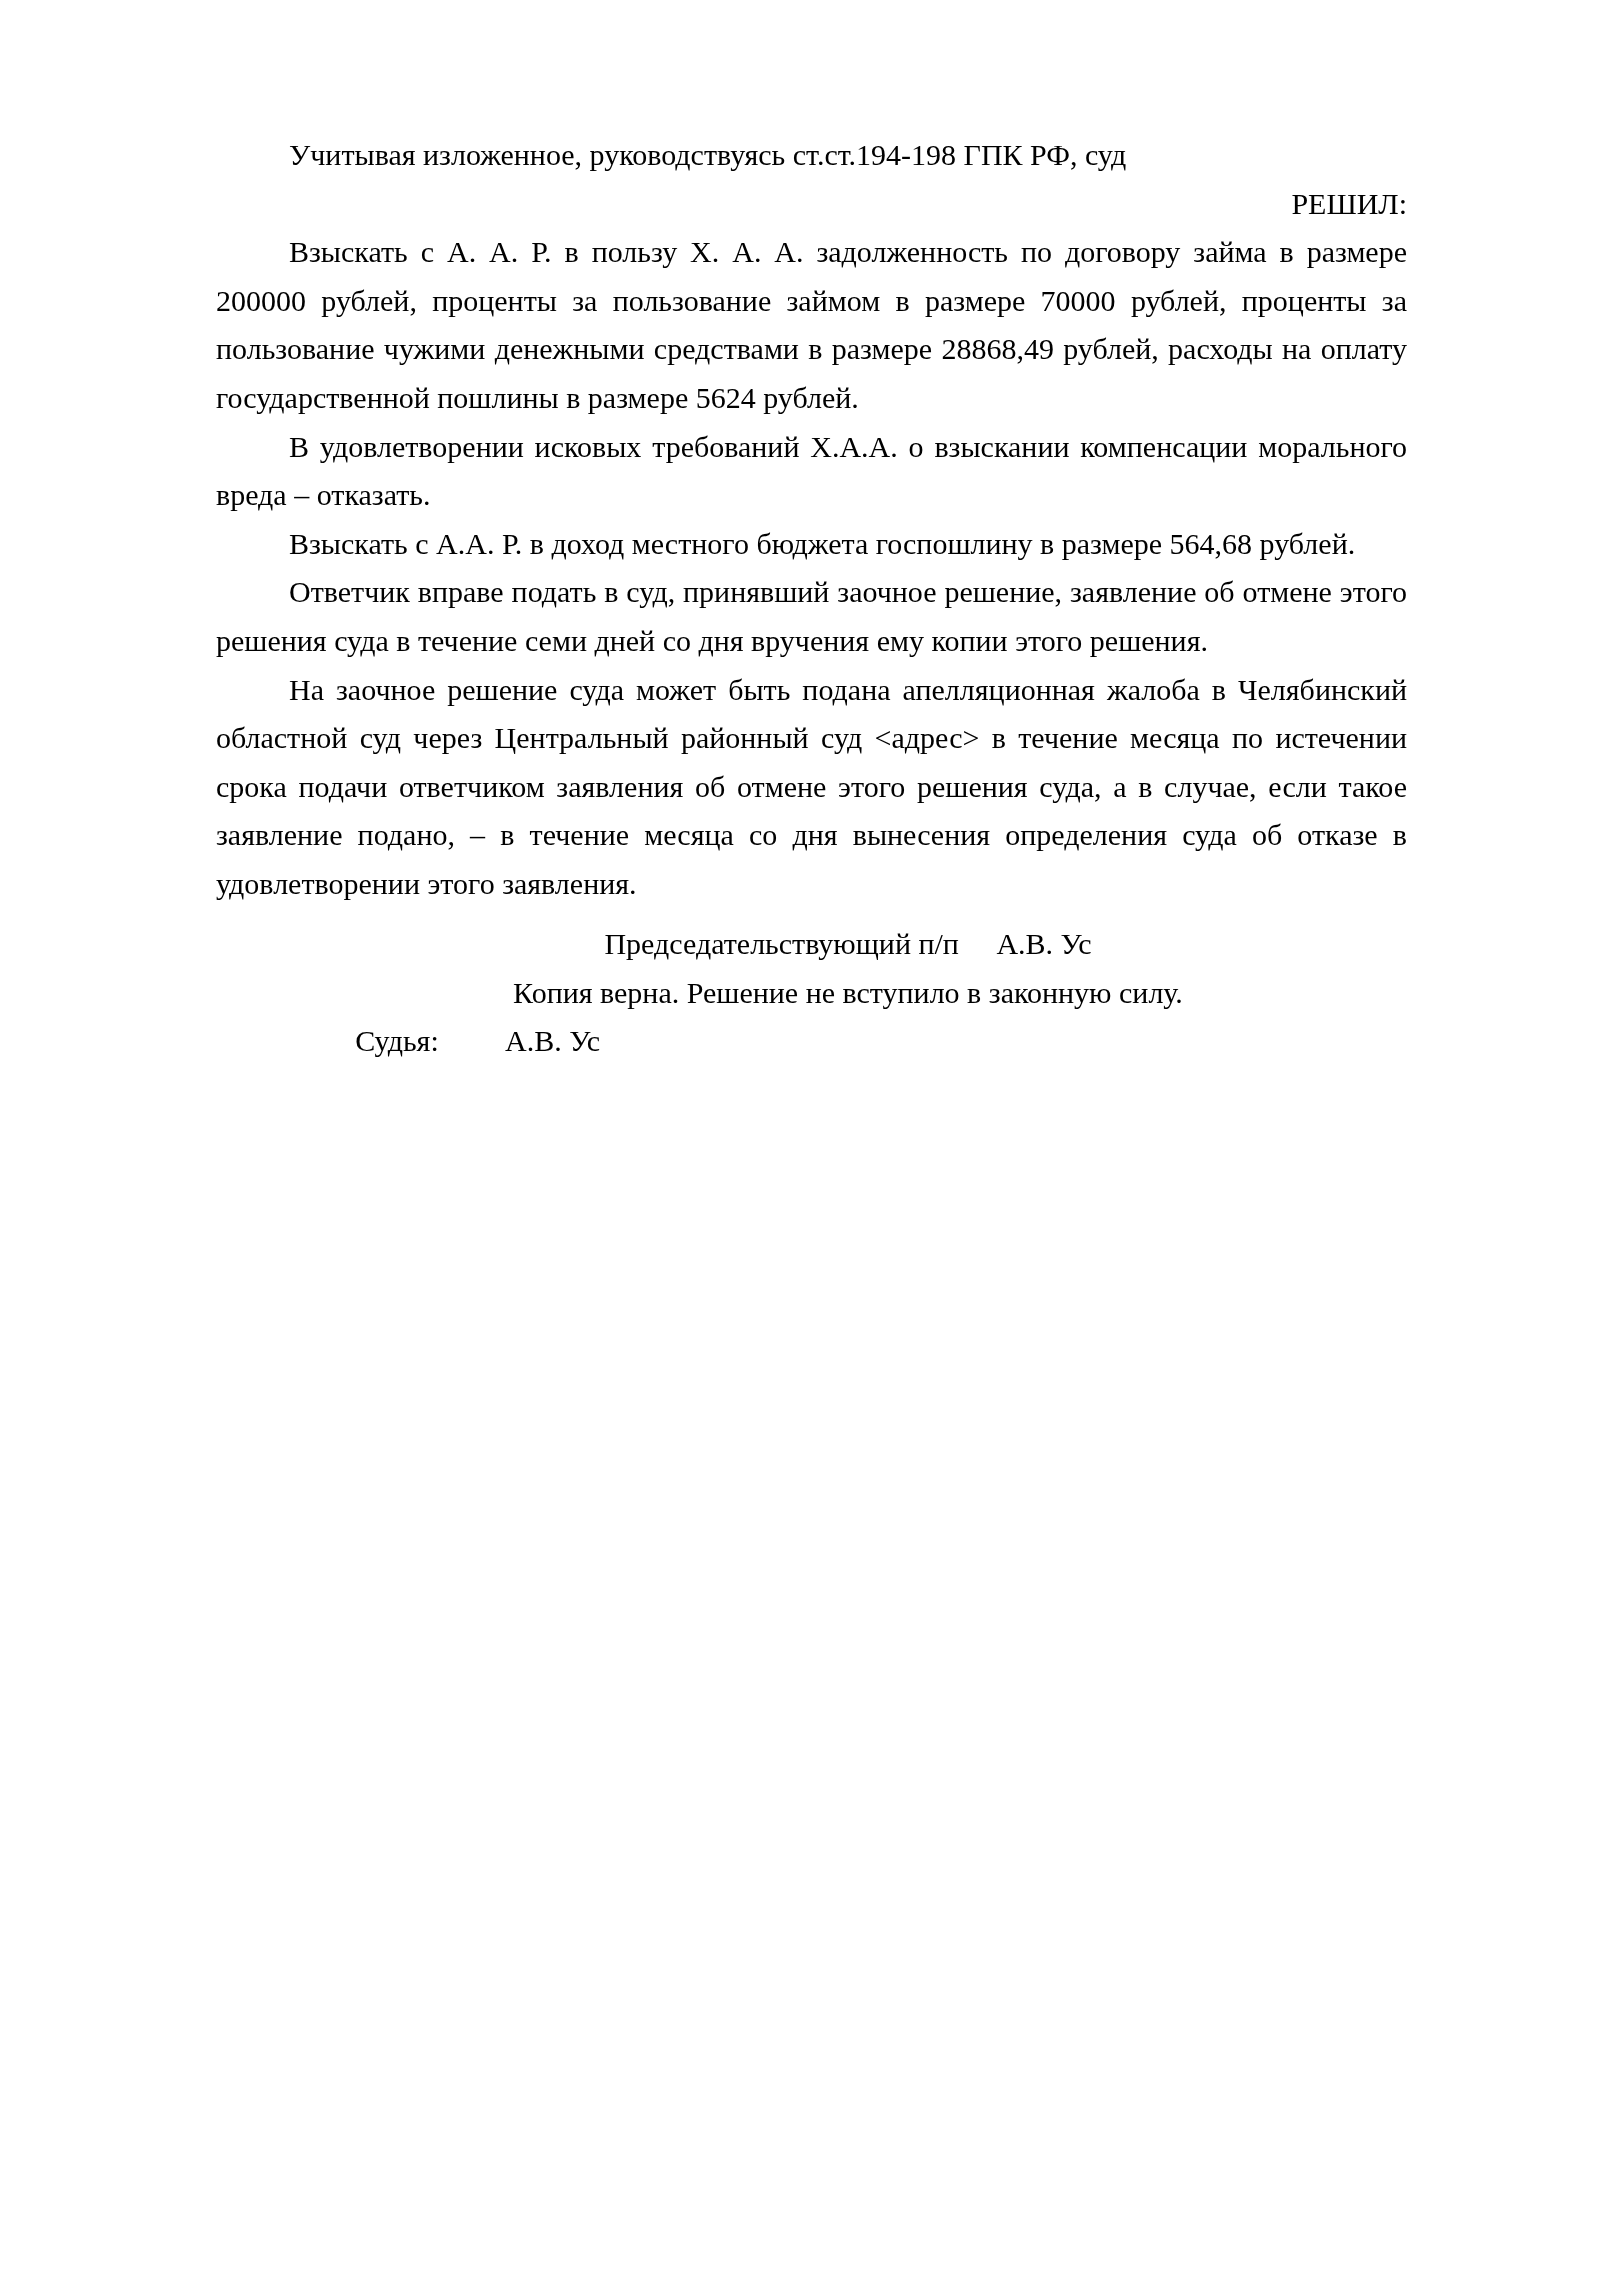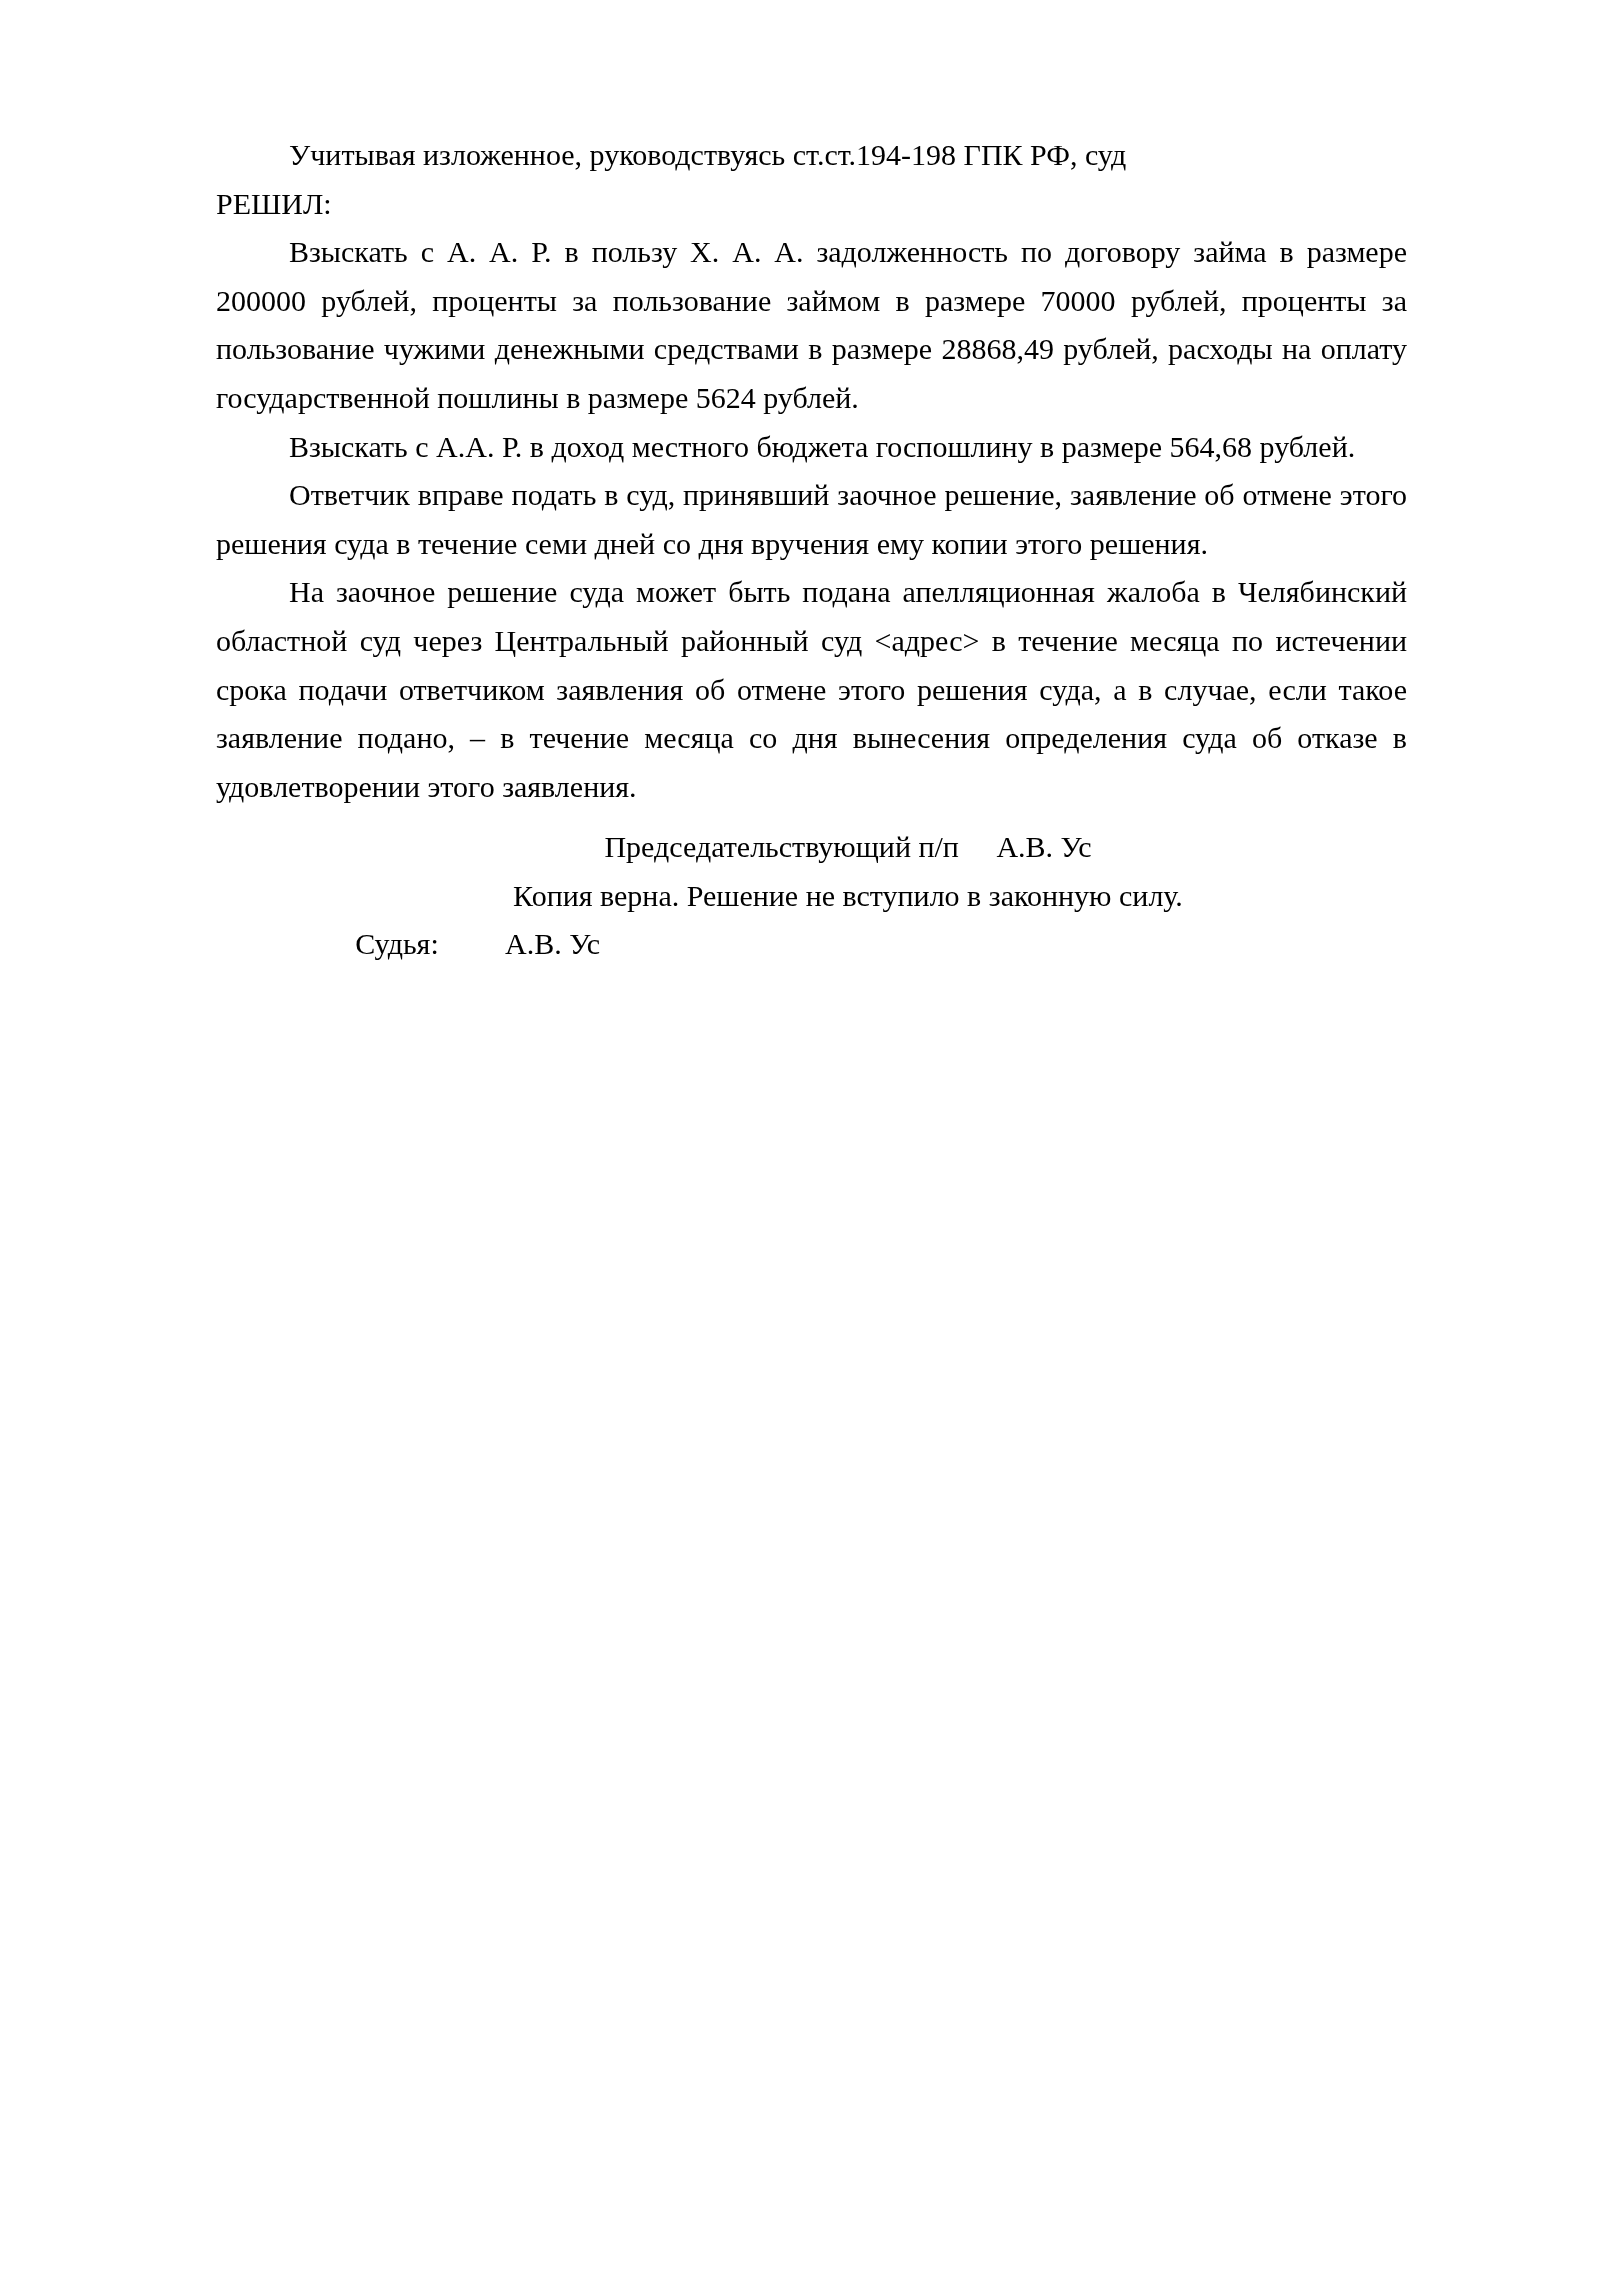--- a/index.html
+++ b/index.html
@@ -22,21 +22,21 @@
     line-height: 1.62;
     text-align: justify;
     text-justify: inter-word;
   }
   .para {
     margin: 0 0 0 0;
     text-indent: 73px;
     text-align: justify;
   }
   .para.center {
-    text-align: left;
+    text-align: right;
     text-indent: 0;
   }
   .para.left {
     text-align: left;
     text-indent: 73px;
   }
   .sign-block {
     margin-top: 11.8px;
   }
   .sign-line {
@@ -63,20 +63,21 @@
 
 <div class="page">
   <div class="doc-body">
 
     <p class="para left">Учитывая изложенное, руководствуясь ст.ст.194-198 ГПК РФ, суд</p>
 
     <p class="para center">РЕШИЛ:</p>
 
     <p class="para">Взыскать с А. А. Р. в пользу Х. А. А. задолженность по договору займа в размере 200000 рублей, проценты за пользование займом в размере 70000 рублей, проценты за пользование чужими денежными средствами в размере 28868,49 рублей, расходы на оплату государственной пошлины в размере 5624 рублей.</p>
 
+    <p class="para">В удовлетворении исковых требований Х.А.А. о взыскании компенсации морального вреда – отказать.</p>
 
     <p class="para">Взыскать с А.А. Р. в доход местного бюджета госпошлину в размере 564,68 рублей.</p>
 
     <p class="para">Ответчик вправе подать в суд, принявший заочное решение, заявление об отмене этого решения суда в течение семи дней со дня вручения ему копии этого решения.</p>
 
     <p class="para">На заочное решение суда может быть подана апелляционная жалоба в Челябинский областной суд через Центральный районный суд &lt;адрес&gt; в течение месяца по истечении срока подачи ответчиком заявления об отмене этого решения суда, а в случае, если такое заявление подано, – в течение месяца со дня вынесения определения суда об отказе в удовлетворении этого заявления.</p>
 
     <div class="sign-block">
       <p class="sign-line">Председательствующий п/п     А.В. Ус</p>
 

